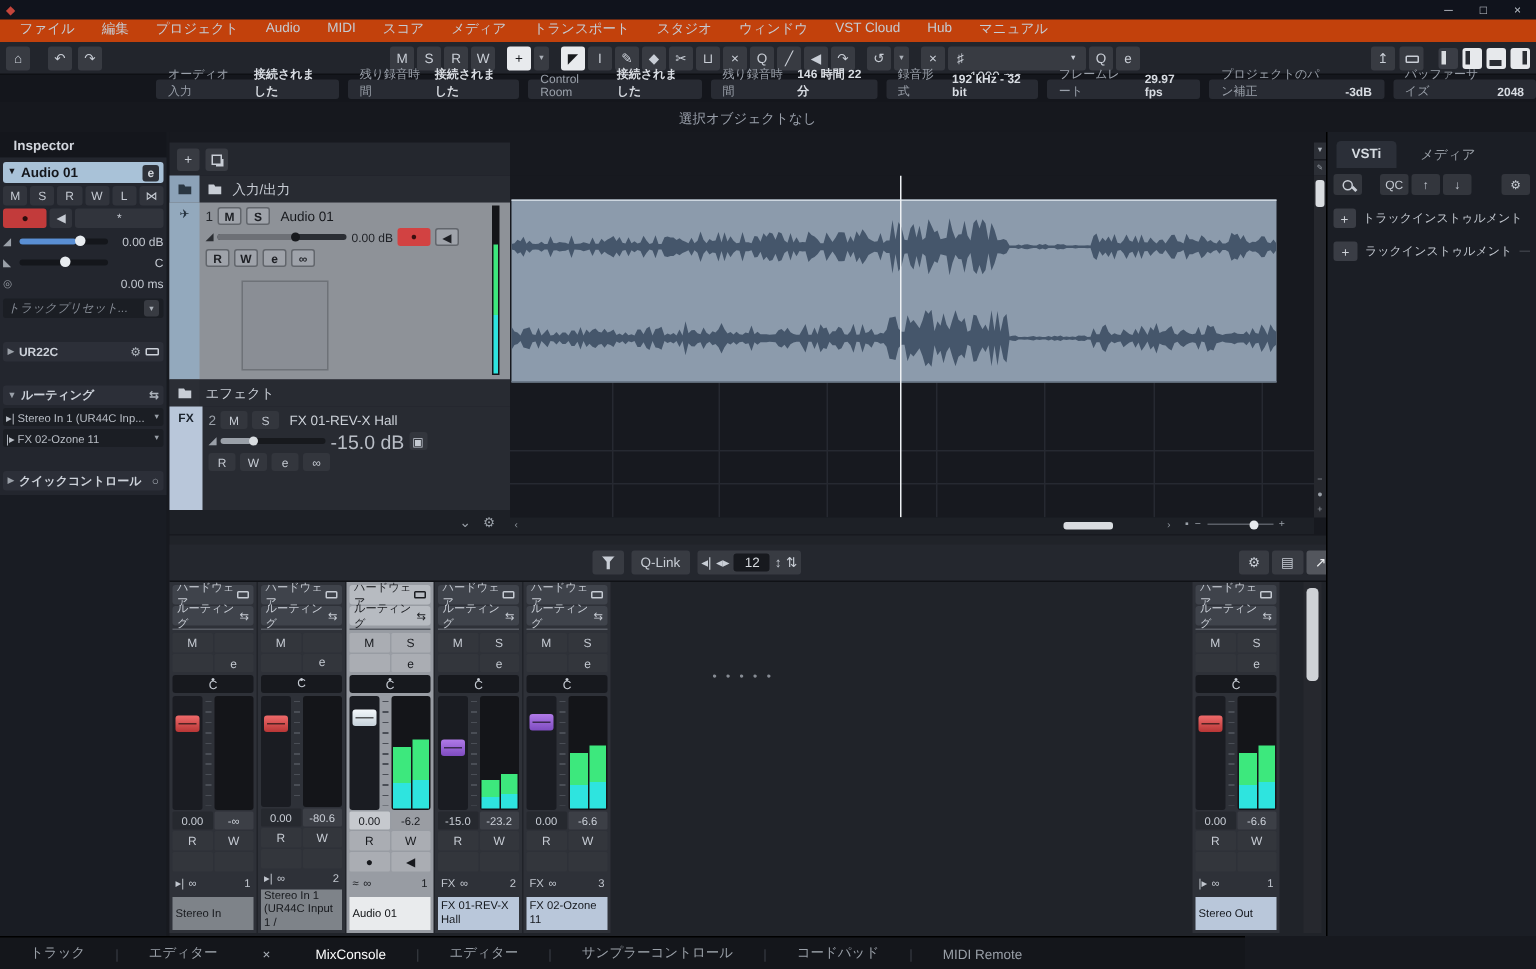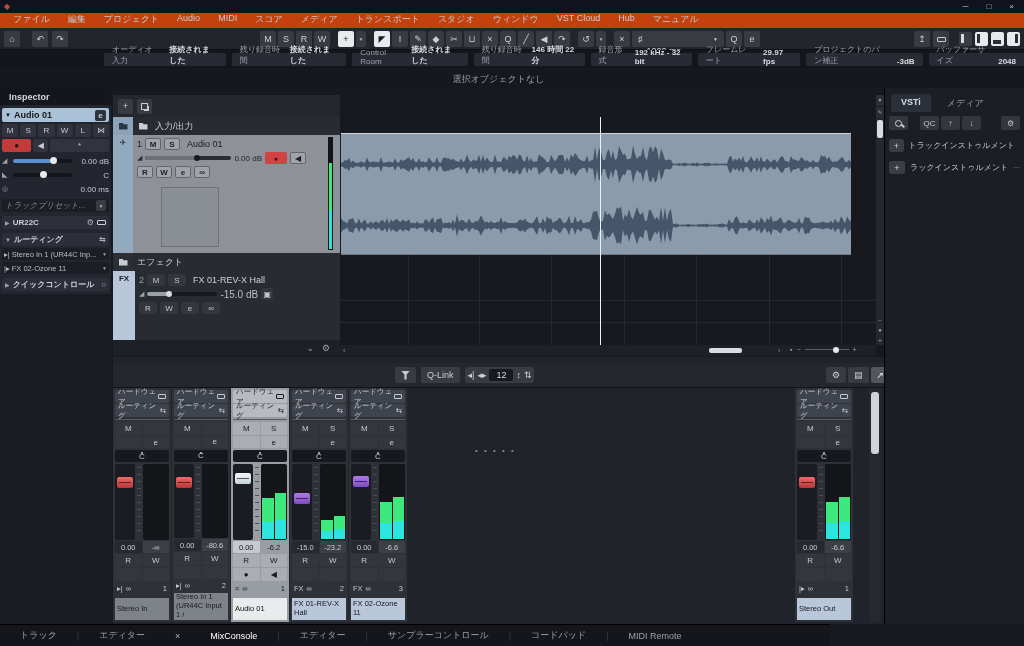--- a/index.html
+++ b/index.html
@@ -49,21 +49,21 @@
   .ibtn{height:13px;background:#31343c;border-radius:2px;display:flex;align-items:center;justify-content:center;color:#c5cad2;flex:1;font-size:8px;}
   .ibtn.rec{background:#c23b3b;color:#2b0d0d;}
   .srow{display:flex;align-items:center;gap:3px;margin-top:4px;height:10px;}
   .srow .ic{color:#9aa0a8;font-size:7px;width:8px;}
   .srow .track{flex:1;height:4px;background:#14161b;border-radius:2px;position:relative;}
   .srow .fill{position:absolute;left:0;top:0;height:4px;background:#5a8fd4;border-radius:2px;}
   .srow .knob{position:absolute;top:-2px;width:7px;height:7px;background:#e8ecf0;border-radius:50%;}
   .srow .sval{width:34px;text-align:right;color:#c5cad2;font-size:8px;}
   .preset{margin-top:5px;height:13px;background:#1b1e24;border-radius:2px;display:flex;align-items:center;padding:0 3px;color:#858b95;font-style:italic;font-size:8px;}
   .preset .drop{margin-left:auto;height:11px;}
-  .sect{margin-top:4px;height:13px;background:#2c2f38;border-radius:2px;display:flex;align-items:center;gap:3px;padding:0 3px;font-weight:bold;color:#ccd1d9;font-size:8px;}
+  .sect{margin-top:16px;height:13px;background:#2c2f38;border-radius:2px;display:flex;align-items:center;gap:3px;padding:0 3px;font-weight:bold;color:#ccd1d9;font-size:8px;}
   .sect .ar{font-size:6px;color:#9aa0a8;}
   .sect .si{margin-left:auto;font-size:8px;color:#aeb4bc;}
   .dropline{margin-top:2px;height:12px;background:#1b1e24;border-radius:2px;display:flex;align-items:center;gap:2px;padding:0 2px;font-size:7.5px;color:#b9bec6;white-space:nowrap;overflow:hidden;}
   .dropline .da{margin-left:auto;font-size:5px;color:#9aa0a8;}
 
   
   #project{position:absolute;left:113px;top:88px;width:771px;height:269px;background:#17191f;}
   #tl-toolbar{position:absolute;left:0;top:7px;width:227px;height:22px;background:#24272e;display:flex;align-items:center;gap:4px;padding:0 5px;}
   .sq-btn{width:15px;height:15px;background:#383b42;border-radius:2px;display:flex;align-items:center;justify-content:center;color:#c9ced6;}
   #ruler{position:absolute;left:227px;top:7px;width:536px;height:22px;background:#1b1d23;border-bottom:1px solid #000;}
@@ -461,21 +461,21 @@
             <div class="dk-btn">M</div>
             <div class="dk-btn">S</div>
             <span class="fx-name">FX 01-REV-X Hall</span>
           </div>
           <div class="at-row">
             <span style="color:#9aa0a8;font-size:7px;">◢</span>
             <div class="mini-track" style="width:70px;background:#17191d;">
                 <div class="fill" style="width:30%;background:#9aa0a8;"></div>
                 <div class="knob" style="left:27%;background:#d8dce0;"></div>
               </div>
-            <span style="color:#b9bec6;font-size:10px;">-15.0 dB</span>
+            <span style="color:#b9bec6;font-size:13px;">-15.0 dB</span>
             <div class="dk-btn" style="width:12px;">▣</div>
           </div>
           <div class="at-row">
             <div class="dk-btn">R</div>
             <div class="dk-btn">W</div>
             <div class="dk-btn">e</div>
             <div class="dk-btn">∞</div>
           </div>
         </div>
       </div>

